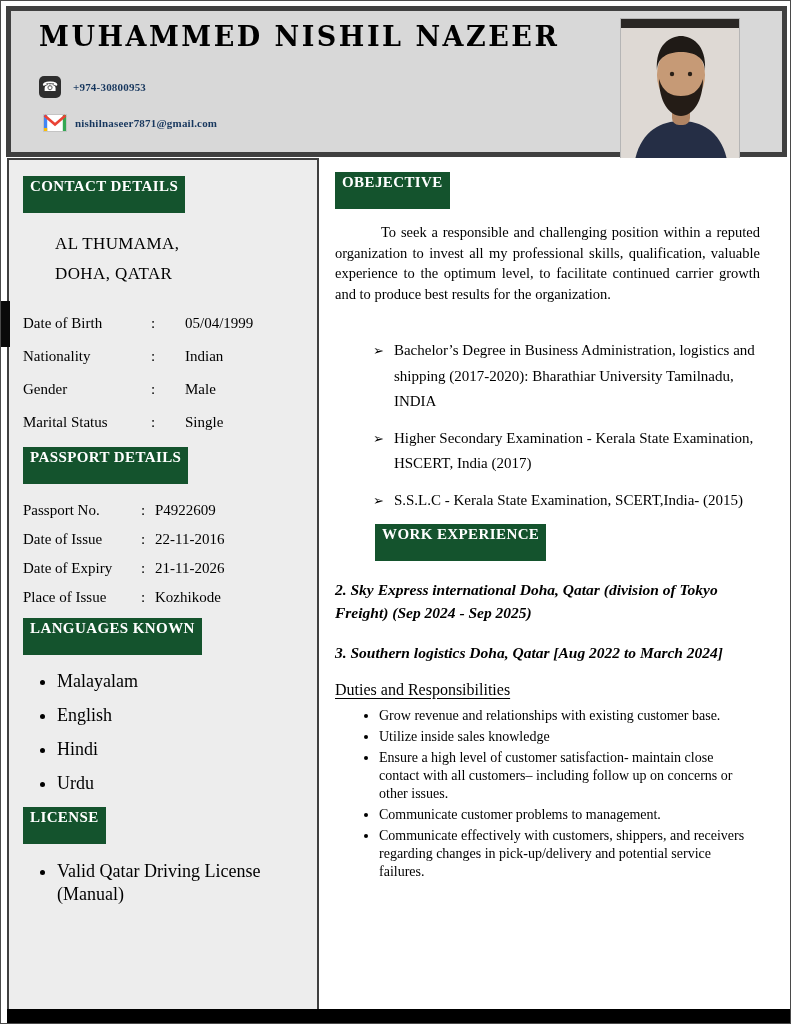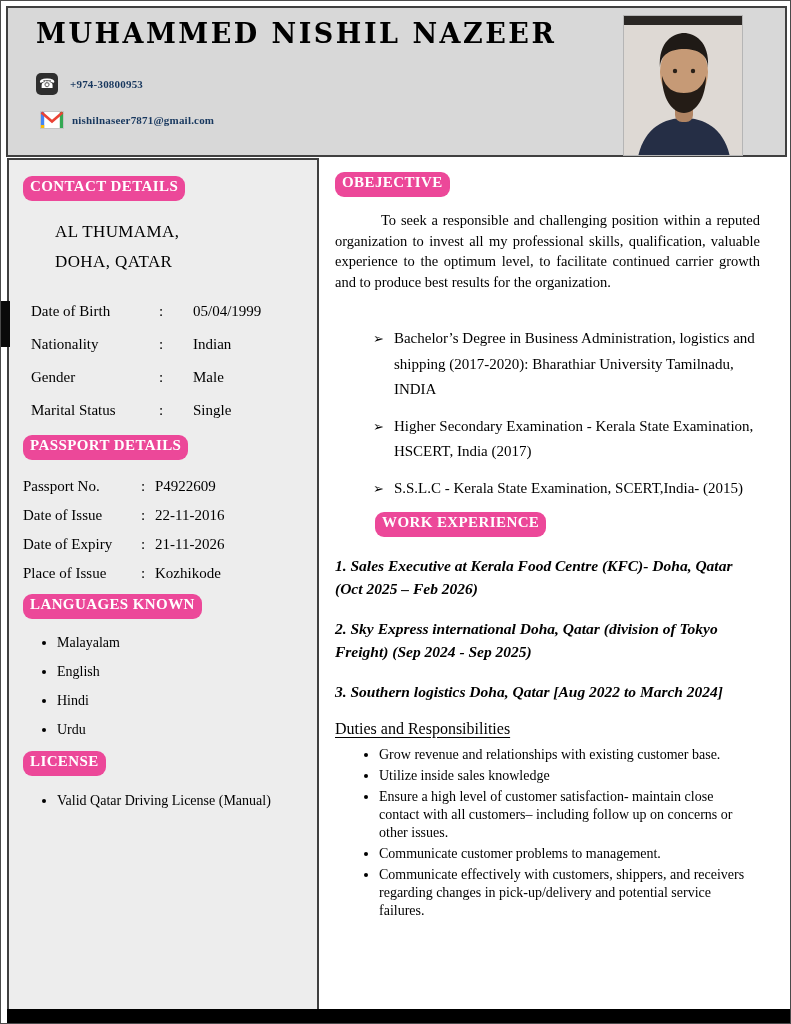--- a/index.html
+++ b/index.html
@@ -8,21 +8,21 @@
 
   .page{
     position:relative; width:791px; height:1024px;
     background:#fff; border:1px solid #4a4a4a; overflow:hidden;
     margin:0 auto;
   }
 
   
   .header{
     position:absolute; top:5px; left:5px; right:3px; height:151px;
-    background:#d8d8d8; border:2px solid #404040;
+    background:#d8d8d8; border:5px solid #404040;
     padding:10px 0 15px 28px;
   }
   .name{
     font-family:"DejaVu Serif","Liberation Serif",serif;
     font-size:27px; font-weight:700; letter-spacing:2.5px; color:#000;
   }
   .contact-row{ display:flex; align-items:center; margin-top:16px; }
   .contact-row.first{ margin-top:24px; }
   .phone-badge{
     width:22px; height:22px; background:#2e2e2e; border-radius:5px;
@@ -39,38 +39,38 @@
   }
   .photo svg{ display:block; }
 
   
   .sidebar{
     position:absolute; left:6px; top:157px; width:312px; height:853px;
     background:#ededed; border:2px solid #3f3f3f;
     padding:16px 12px 0 14px;
   }
   .sec-h{
-    display:inline-block; background:#ec4899; color:#fff;
-    font-weight:700; font-size:15px; padding:2px 7px 6px; letter-spacing:0.4px;border-radius:9px;
+    display:inline-block; background:#14532d; color:#fff;
+    font-weight:700; font-size:15px; padding:2px 7px 18px; letter-spacing:0.4px;
   }
   .address{ margin:16px 0 0 32px; font-size:17px; line-height:1.75; letter-spacing:0.4px; }
   .personal{ margin-top:26px; }
-  .kv-rows{ margin-top:22px;margin-left:8px; }
+  .kv-rows{ margin-top:22px; }
   .kv-row{
     display:grid; grid-template-columns:128px 34px 1fr;
     font-size:15px; margin-bottom:16px;
   }
   .passport{ margin-top:4px; }
   .pp-rows{ margin-top:18px; }
   .pp-row{
     display:grid; grid-template-columns:118px 14px 1fr;
     font-size:15px; margin-bottom:12px;
   }
   .languages{ }
-  .side-list{ margin:16px 0 0 0; padding-left:34px; font-size:14px;font-family:Liberation Serif, serif; }
+  .side-list{ margin:16px 0 0 0; padding-left:34px; font-size:18px;font-family:Liberation Serif, serif; }
   .side-list li{ margin-bottom:13px; }
   .license{ margin-top:8px; }
   .license .side-list li{ line-height:1.3; }
 
   
   .main{
     position:absolute; left:330px; top:157px; width:455px; height:853px;
     padding:14px 26px 0 4px; background:#fff;
   }
   .objective-text{
@@ -238,21 +238,20 @@
       <div class="edu-item">
         <span class="edu-marker">➢</span>
         <span>S.S.L.C - Kerala State Examination, SCERT,India- (2015)</span>
       </div>
     </div>
 
     <div class="work-title">
       <span class="sec-h">WORK EXPERIENCE</span>
     </div>
 
-    <p class="job">1. Sales Executive at Kerala Food Centre (KFC)- Doha, Qatar (Oct 2025 – Feb 2026)</p>
     <p class="job">2. Sky Express international Doha, Qatar (division of Tokyo Freight) (Sep 2024 - Sep 2025)</p>
     <p class="job">3. Southern logistics Doha, Qatar [Aug 2022 to March 2024]</p>
 
     <p class="duties-title">Duties and Responsibilities</p>
     <ul class="duties-list">
       <li>Grow revenue and relationships with existing customer base.</li>
       <li>Utilize inside sales knowledge</li>
       <li>Ensure a high level of customer satisfaction- maintain close contact with all customers– including follow up on concerns or other issues.</li>
       <li>Communicate customer problems to management.</li>
       <li>Communicate effectively with customers, shippers, and receivers regarding changes in pick-up/delivery and potential service failures.</li>

